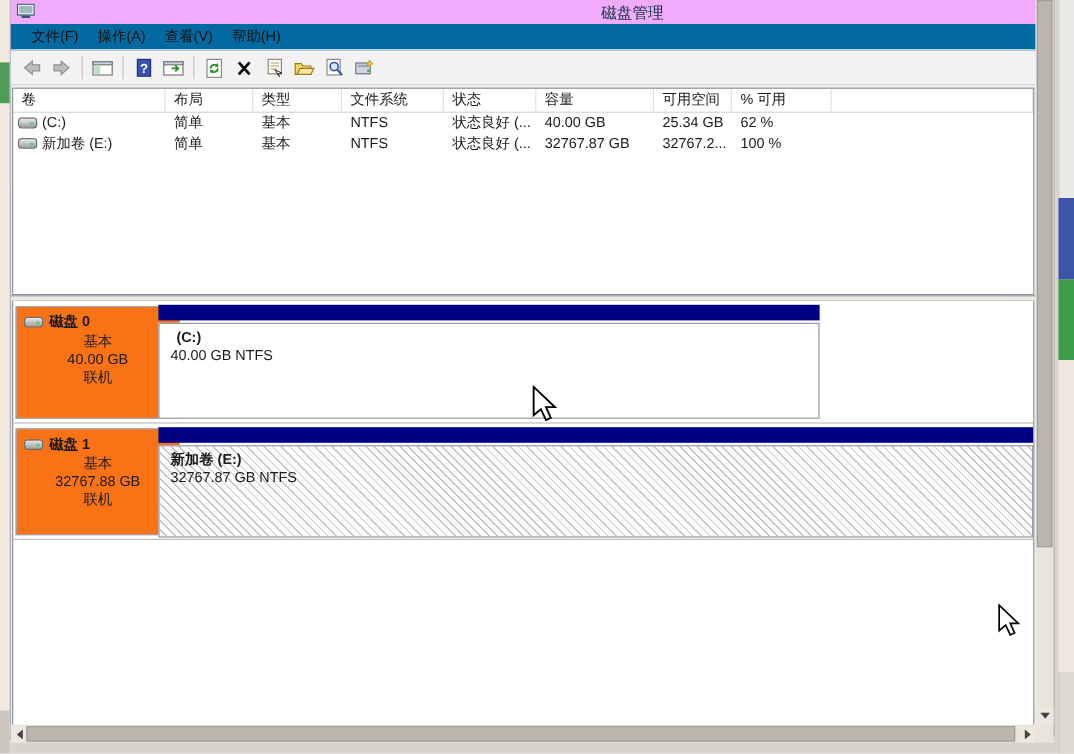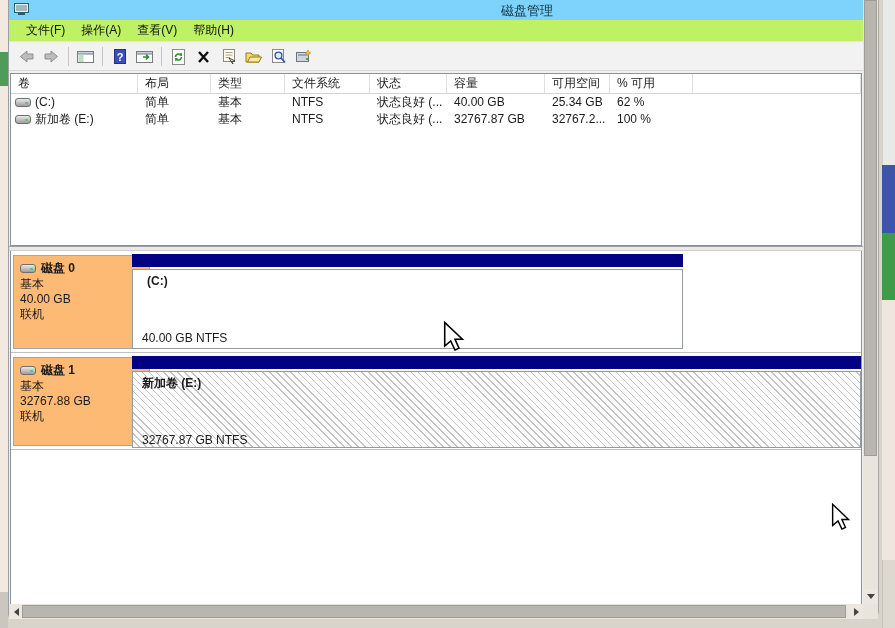--- a/index.html
+++ b/index.html
@@ -27,26 +27,26 @@
     position:absolute; left:8px; top:0; width:871px; height:619px;
     background:#f0f0f0;
     border-left:1px solid #9aa0a8;
     border-right:2px solid #a8a8a8;
     border-bottom:3px solid #8f8f8f;
     border-radius:0 0 8px 5px;
   }
   .main { position:absolute; left:0; top:0; width:854px; height:604px; }
 
   
-  .titlebar { position:absolute; left:0; top:0; width:100%; height:20px; background:#7dd3fc;text-decoration:underline; }
+  .titlebar { position:absolute; left:0; top:0; width:100%; height:20px; background:#f0abfc;text-decoration:underline; }
   .title-icon { position:absolute; left:5px; top:3px; width:15px; height:13px; }
   .win-title { position:absolute; left:492px; top:2px; font-size:13px; color:#10303c; white-space:nowrap; }
 
   
-  .menubar { position:absolute; left:0; top:20px; width:100%; height:22px; background:#bef264;
+  .menubar { position:absolute; left:0; top:20px; width:100%; height:22px; background:#0369a1;
              border-bottom:1px solid #e3e3e3; display:flex; align-items:center; padding-left:9px; }
   .menu-item { padding:3px 8px; font-size:12px; color:#111; cursor:default; }
 
   
   .toolbar { position:absolute; left:0; top:43px; width:100%; height:28px; background:#f2f2f2;
              border-bottom:1px solid #d8d8d8; display:flex; align-items:center; padding-left:5px; }
   .tb-btn { width:25px; height:23px; display:flex; align-items:center; justify-content:center; border:1px solid transparent; }
   .tb-sep { width:1px; height:19px; background:#c6c6c6; margin:0 4px; }
 
   
@@ -70,34 +70,34 @@
 
   
   .splitter { position:absolute; left:0; top:246px; width:100%; height:5px; background:#ece9e3;
               border-top:1px solid #99a0aa; border-bottom:1px solid #cfcfcf; }
 
   
   .lower-pane { position:absolute; left:1px; top:251px; width:852px; height:353px; background:#ffffff;
                 border-left:1px solid #8a919c; border-right:1px solid #8a919c; overflow:hidden; }
   .disk-row { position:relative; width:100%; border-bottom:1px solid #bfbfbf; }
   .row-h0 { height:102px; } .row-h1 { height:97px; } .row-h2 { height:97px; }
-  .disk-label { position:absolute; left:2px; top:4px; bottom:3px; width:137px; background:#fdba74;
-                border:1px solid #a5a5a5; padding:4px 6px; }
+  .disk-label { position:absolute; left:2px; top:4px; bottom:3px; width:137px; background:#f97316;
+                border:1px solid #a5a5a5; padding:4px 6px;text-align:center; }
   .disk-title { display:flex; align-items:center; gap:5px; font-weight:bold; font-size:12px; white-space:nowrap; }
   .disk-line { font-size:12px; line-height:15px; white-space:nowrap; }
   .vol-box { position:absolute; top:3px; }
   .vol-box.c-vol { left:121px; width:551px; height:95px; }
   .vol-box.e-vol { left:121px; right:0; height:92px; }
   .vol-strip { height:13px; background:#000085; }
   .vol-body { margin-top:2px; border:1px solid #939aa3; background:#fff; padding:4px 9px;
               height:calc(100% - 15px); overflow:hidden; }
   .vol-body.hatched { background:#fdfdfd;
       background-image:repeating-linear-gradient(45deg, rgba(255,255,255,0) 0px, rgba(255,255,255,0) 4px, #c4c4c4 4px, #c4c4c4 5px); }
   .vol-name { font-weight:bold; font-size:12px; line-height:15px; padding-left:5px; white-space:nowrap; }
-  .vol-line { font-size:12px; line-height:15px; white-space:nowrap;margin-top:42px; }
+  .vol-line { font-size:12px; line-height:15px; white-space:nowrap; }
 
   
   .vscroll { position:absolute; left:854px; top:0; width:15px; height:604px; background:#e9e5dd; }
   .vthumb { position:absolute; left:1px; right:1px; top:0; height:456px; background:#b9b6b0; border:1px solid #a09d97; }
   .sbtn { position:absolute; display:flex; align-items:center; justify-content:center; background:#ece8e0; }
   .vbtn-down { left:0; right:0; bottom:0; height:15px; }
   .hscroll { position:absolute; left:0; top:604px; width:854px; height:15px; background:#e9e5dd; }
   .hbtn-left { left:0; top:0; bottom:0; width:14px; }
   .hbtn-right { right:0; top:0; bottom:0; width:14px; }
   .hthumb { position:absolute; left:13px; top:1px; bottom:1px; width:824px; background:#b9b6b0; border:1px solid #a09d97; }

